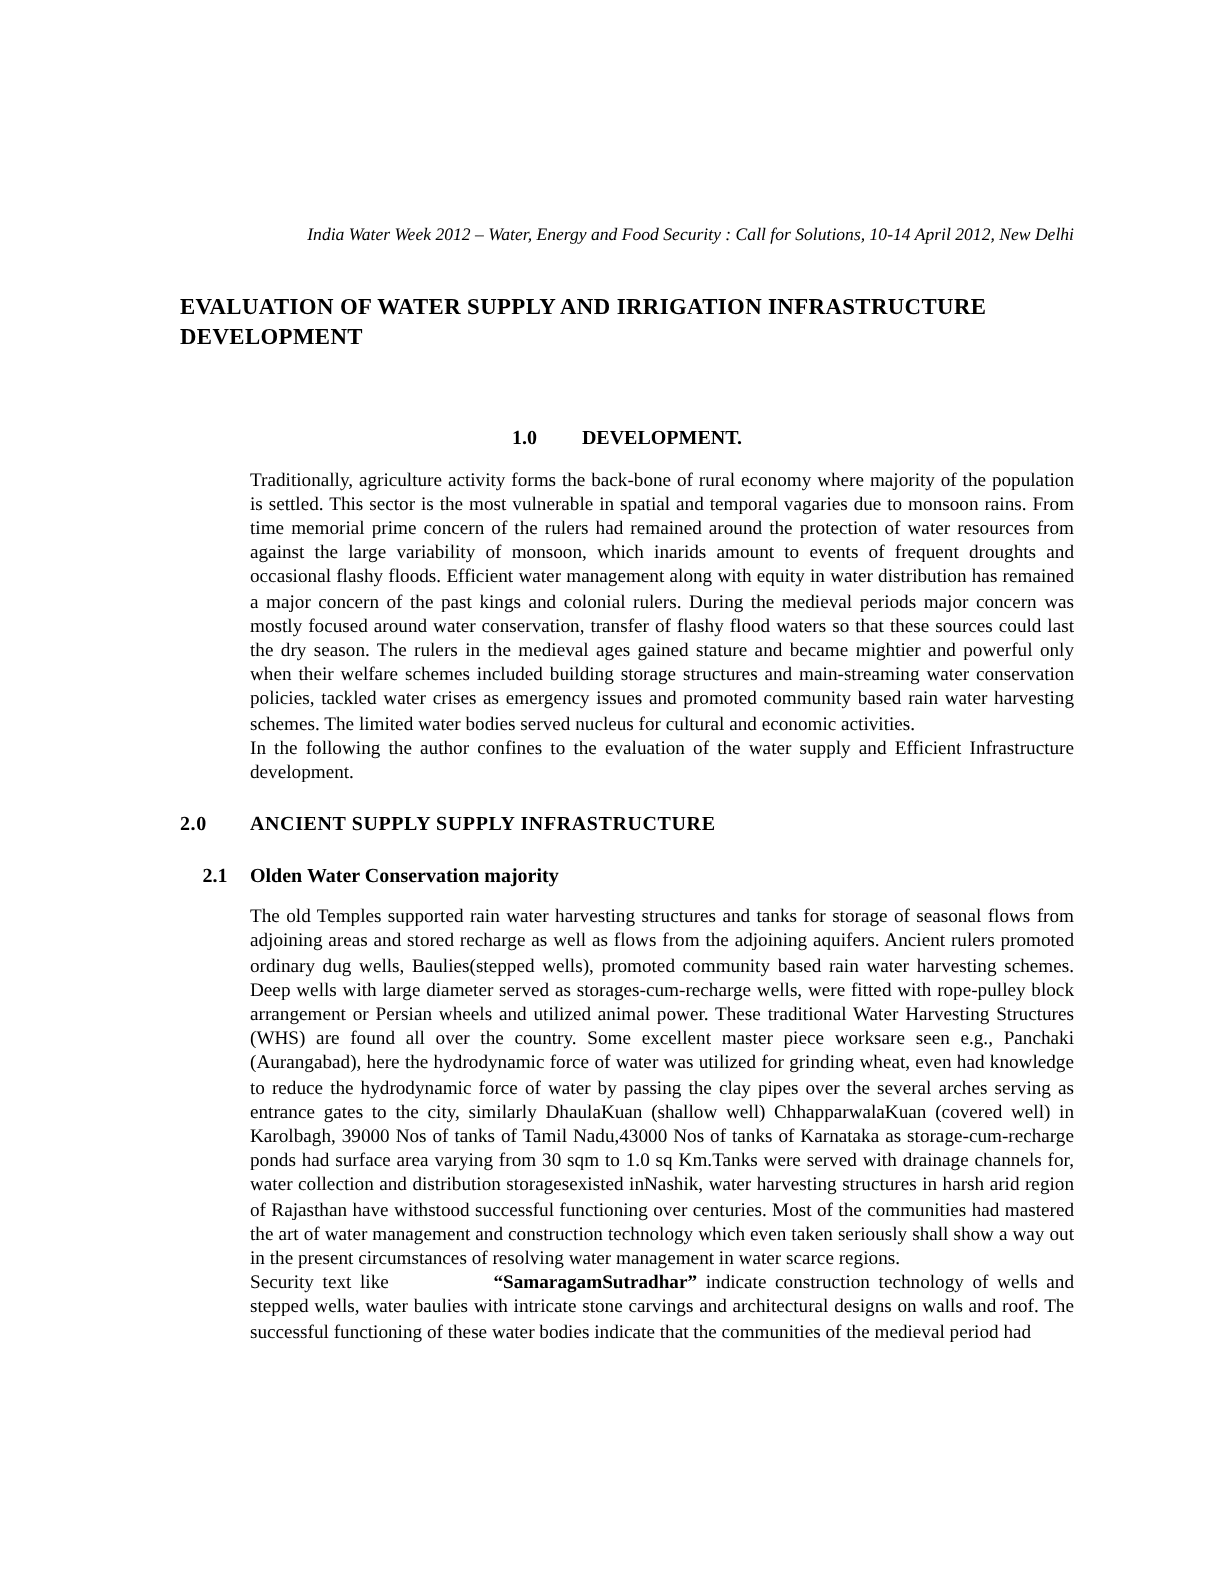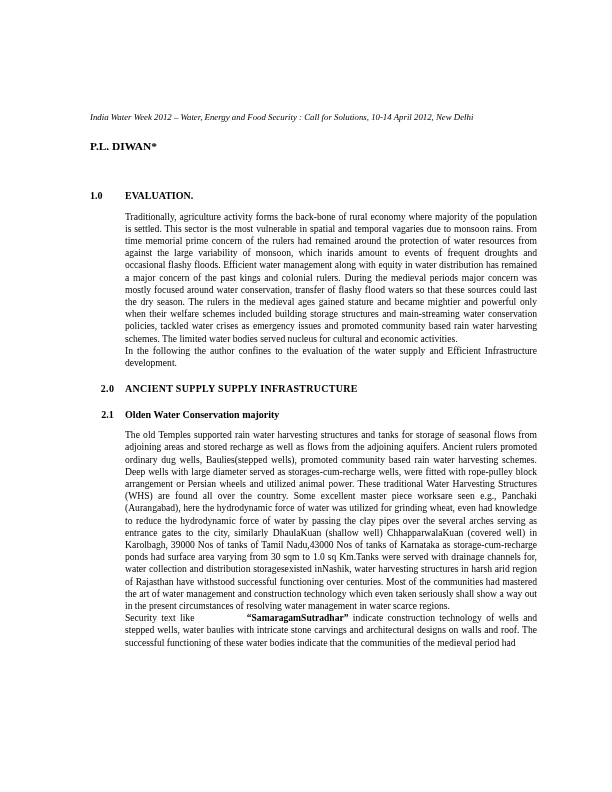--- a/index.html
+++ b/index.html
@@ -12,20 +12,21 @@
     padding: 112px 75px 0 90px;
     font-family: "Liberation Serif", "DejaVu Serif", serif;
     color: #000000;
     overflow: hidden;
   }
   .header-line {
     font-style: italic;
     font-size: 8.8px;
     line-height: 11px;
     white-space: nowrap;
+    text-align: right;
   }
   .paper-title {
     font-weight: bold;
     font-size: 11.4px;
     line-height: 15px;
     margin-top: 24px;
     letter-spacing: 0.2px;
   }
   .author-line {
     font-weight: bold;
@@ -36,45 +37,45 @@
   .section-row {
     display: flex;
     font-weight: bold;
     font-size: 10px;
     line-height: 12.5px;
   }
   .section-row .sec-num {
     width: 35px;
     flex-shrink: 0;
   }
-  .sec1 { margin-top: 37px; }
-  .sec2 { margin-top: 14px; letter-spacing: 0.3px; text-align: center; }
+  .sec1 { margin-top: 37px; justify-content: center; }
+  .sec2 { margin-top: 14px; letter-spacing: 0.3px; }
   .sec21 { margin-top: 13px; text-align: center; }
   .body-par {
     margin: 8px 0 0 35px;
     text-align: justify;
     font-size: 9.6px;
     line-height: 12.2px;
   }
   .body-par.cont { margin-top: 0; }
   .b { font-weight: bold; margin-left: 48px; }
 </style>
 </head>
 <body>
 
 <div class="page">
 
   <div class="header-line">India Water Week 2012 – Water, Energy and Food Security : Call for Solutions,  10-14 April 2012, New Delhi</div>
 
+  <div class="paper-title">EVALUATION OF WATER SUPPLY AND IRRIGATION INFRASTRUCTURE DEVELOPMENT</div>
 
-  <div class="author-line">P.L. DIWAN*</div>
 
   <div class="section-row sec1">
     <span class="sec-num">1.0</span>
-    <span>EVALUATION.</span>
+    <span>DEVELOPMENT.</span>
   </div>
 
   <div class="body-par">Traditionally, agriculture activity forms the back-bone of rural economy where majority of the population is settled. This sector is the most vulnerable in spatial and temporal vagaries due to monsoon rains. From time memorial prime concern of the rulers had remained around the protection of water resources from against the large variability of monsoon, which inarids amount to events of frequent droughts and occasional flashy floods. Efficient water management along with equity in water distribution has remained a major concern of the past kings and colonial rulers. During the medieval periods major concern was mostly focused around water conservation, transfer of flashy flood waters so that these sources could last the dry season. The rulers  in the medieval ages gained stature and became mightier and powerful only when their welfare schemes included building storage structures and main-streaming water conservation policies, tackled water crises as emergency issues and promoted community based rain water harvesting schemes. The limited water bodies served nucleus for cultural and economic activities.</div>
 
   <div class="body-par cont">In the following the author confines to the evaluation of the water supply and Efficient Infrastructure development.</div>
 
   <div class="section-row sec2">
     <span class="sec-num">2.0</span>
     <span>ANCIENT SUPPLY SUPPLY INFRASTRUCTURE</span>
   </div>

